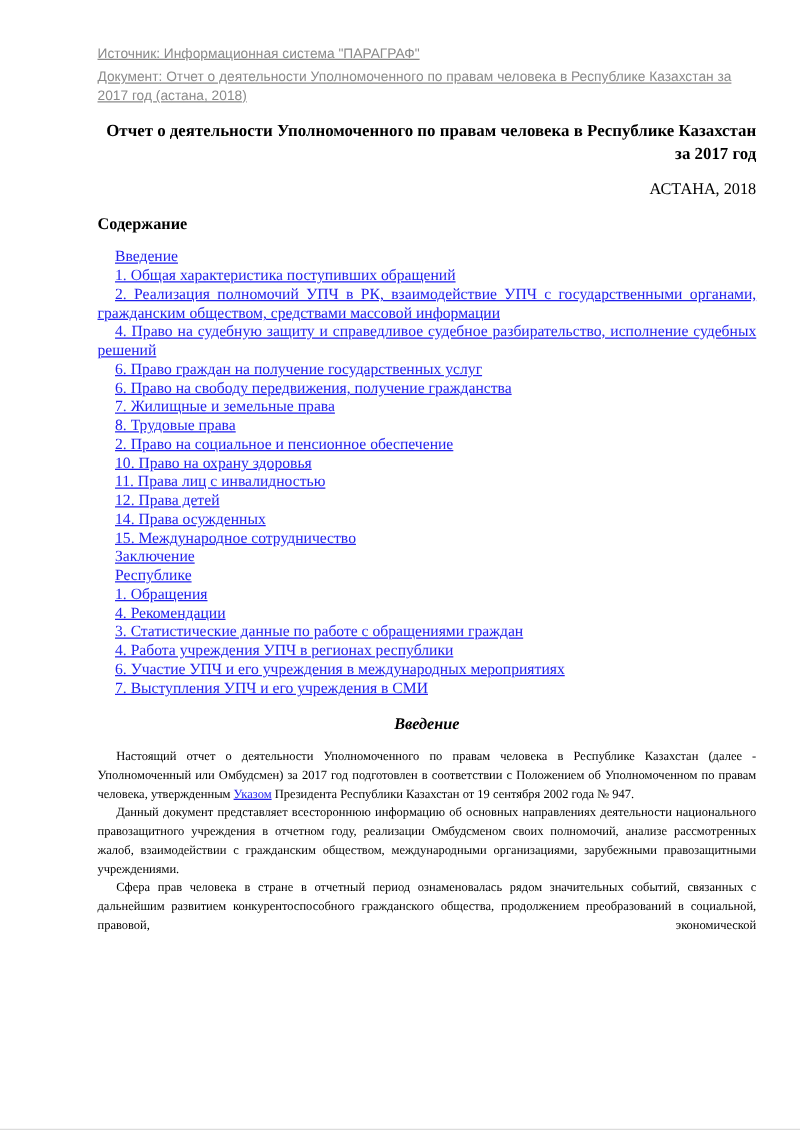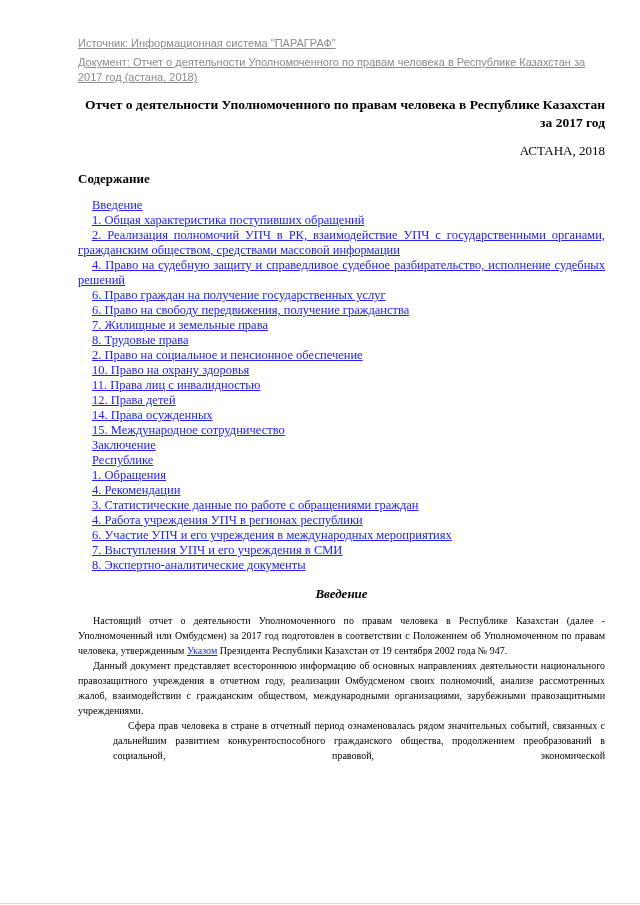--- a/index.html
+++ b/index.html
@@ -44,21 +44,21 @@
   .section-heading{
     margin-top:13px;
     font-size:13px;font-weight:bold;font-style:italic;
     line-height:15px;text-align:center;
   }
   .body-text{margin-top:12px;}
   .para{
     margin:0;font-size:10px;line-height:15px;
     text-align:justify;text-indent:15px;
   }
-  .para.stretch-last{text-align-last:justify;margin-left:35px;}
+  .para.stretch-last{text-align-last:justify;}
 
   .page-bottom-edge{
     position:absolute;left:0;bottom:1px;width:640px;height:1px;
     background:#dcdcdc;
   }
 </style>
 </head>
 <body>
 
 <div class="page">
@@ -88,21 +88,20 @@
     <div class="toc-item"><a href="#" class="doclink">14. Права осужденных</a></div>
     <div class="toc-item"><a href="#" class="doclink">15. Международное сотрудничество</a></div>
     <div class="toc-item"><a href="#" class="doclink">Заключение</a></div>
     <div class="toc-item"><a href="#" class="doclink">Республике</a></div>
     <div class="toc-item"><a href="#" class="doclink">1. Обращения</a></div>
     <div class="toc-item"><a href="#" class="doclink">4. Рекомендации</a></div>
     <div class="toc-item"><a href="#" class="doclink">3. Статистические данные по работе с обращениями граждан</a></div>
     <div class="toc-item"><a href="#" class="doclink">4. Работа учреждения УПЧ в регионах республики</a></div>
     <div class="toc-item"><a href="#" class="doclink">6. Участие УПЧ и его учреждения в международных мероприятиях</a></div>
     <div class="toc-item"><a href="#" class="doclink">7. Выступления УПЧ и его учреждения в СМИ</a></div>
-    <div class="toc-item"><a href="#" class="doclink">8. Экспертно-аналитические документы</a></div>
   </div>
 
   <div class="section-heading">Введение</div>
 
   <div class="body-text">
     <p class="para"><span>Настоящий отчет о деятельности Уполномоченного по правам человека в Республике Казахстан (далее - Уполномоченный или Омбудсмен) за 2017 год подготовлен в соответствии с Положением об Уполномоченном по правам человека, утвержденным </span><a href="#" class="doclink">Указом</a><span> Президента Республики Казахстан от 19 сентября 2002 года № 947.</span></p>
     <p class="para">Данный документ представляет всестороннюю информацию об основных направлениях деятельности национального правозащитного учреждения в отчетном году, реализации Омбудсменом своих полномочий, анализе рассмотренных жалоб, взаимодействии с гражданским обществом, международными организациями, зарубежными правозащитными учреждениями.</p>
     <p class="para stretch-last">Сфера прав человека в стране в отчетный период ознаменовалась рядом значительных событий, связанных с дальнейшим развитием конкурентоспособного гражданского общества, продолжением преобразований в социальной, правовой, экономической</p>
   </div>
 

